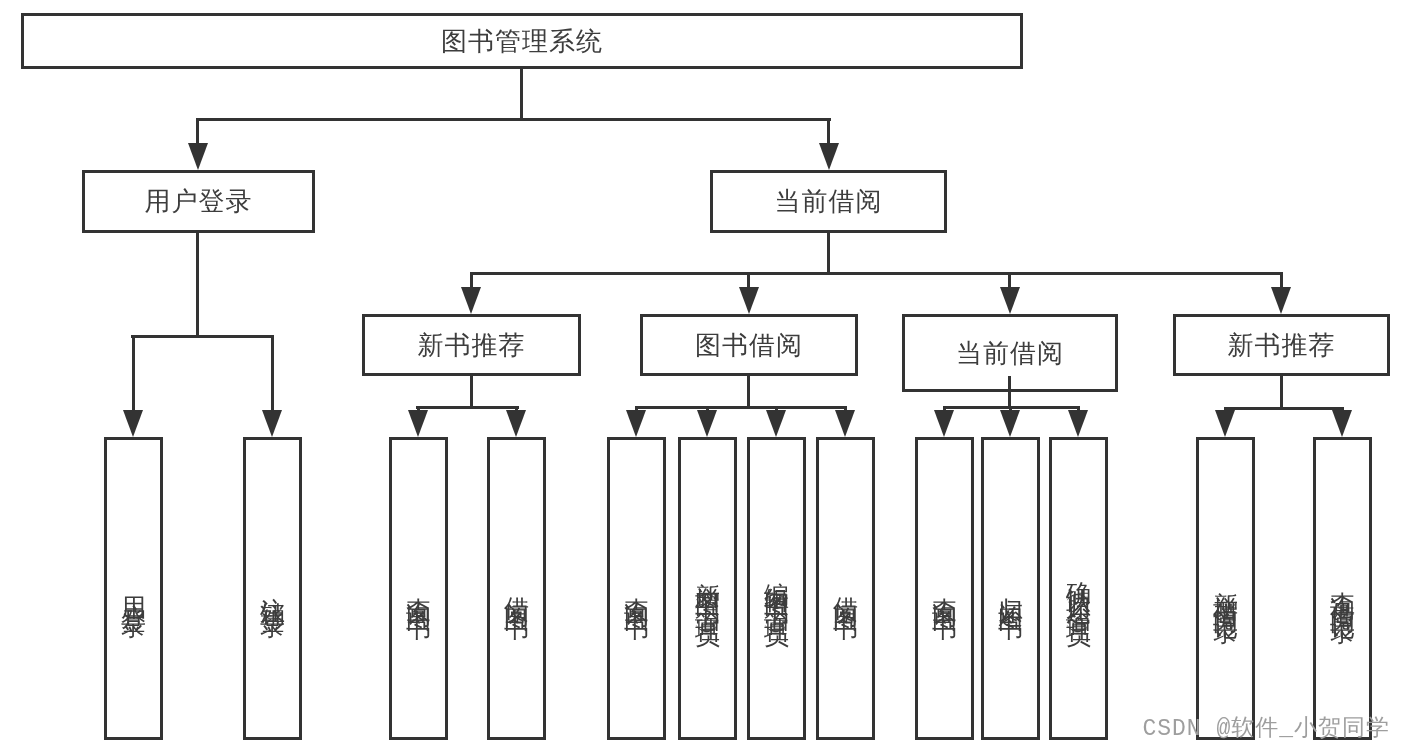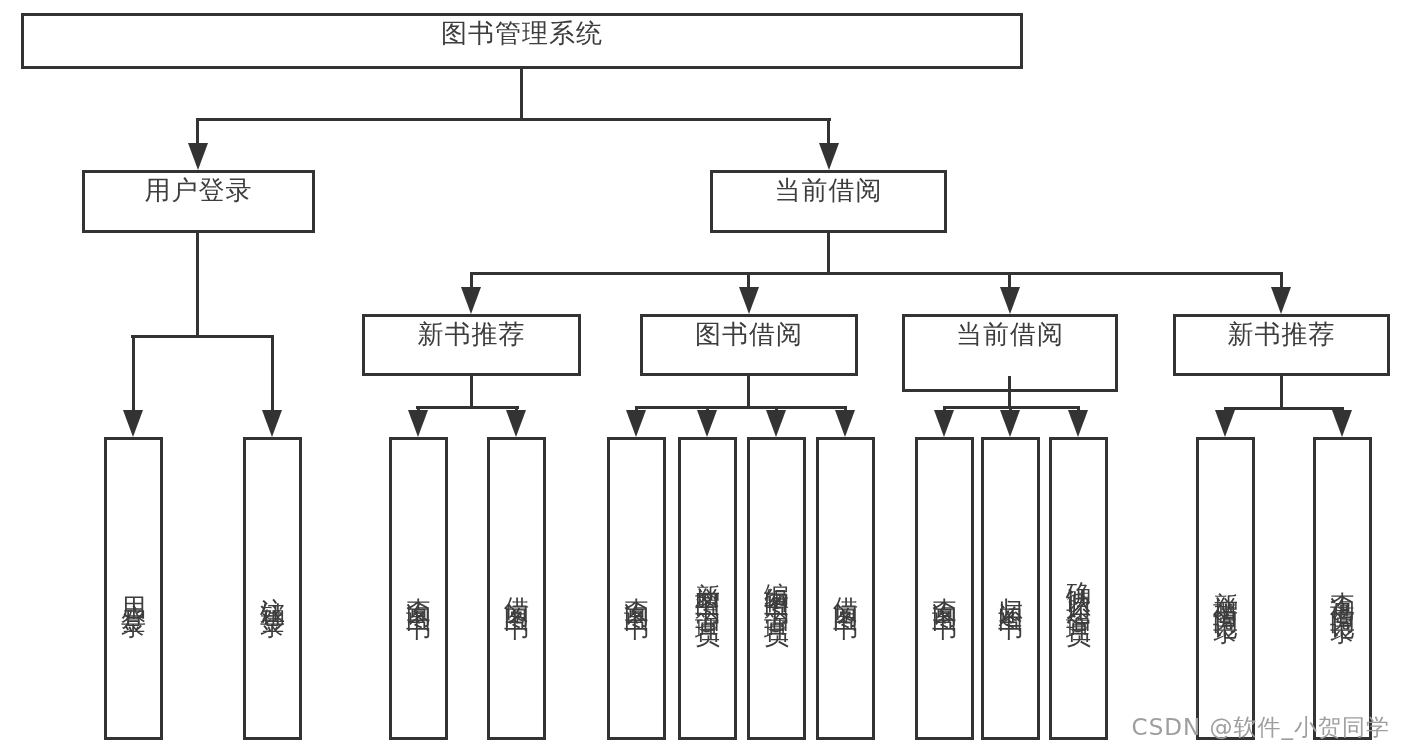--- a/index.html
+++ b/index.html
@@ -16,21 +16,21 @@
     position:relative;
     width:1405px;height:747px;
     background:var(--page-bg);
     overflow:hidden;
   }
   
   .hbox{
     position:absolute;
     border:3px solid var(--line);
     background:var(--box-bg);
-    display:flex;justify-content:center;
+    display:flex;align-items:center;justify-content:center;
     color:var(--text);
     font-size:26px;
     letter-spacing:1px;
     white-space:nowrap;
   }
   
   .vbox{
     position:absolute;
     width:59px;height:303px;top:437px;
     border:3px solid var(--line);
@@ -54,20 +54,21 @@
     border-right:10px solid transparent;
     border-top:27px solid var(--line);
   }
   .watermark{
     position:absolute;
     top:712px;right:15px;
     color:var(--wm);
     font-size:23px;
     letter-spacing:1px;
     white-space:nowrap;
+    font-family:Liberation Mono, monospace;
   }
 </style>
 </head>
 <body>
 
 <div class="canvas">
 
   <div class="hbox" style="left:21px;top:13px;width:1002px;height:56px">
     <span>图书管理系统</span>
   </div>

